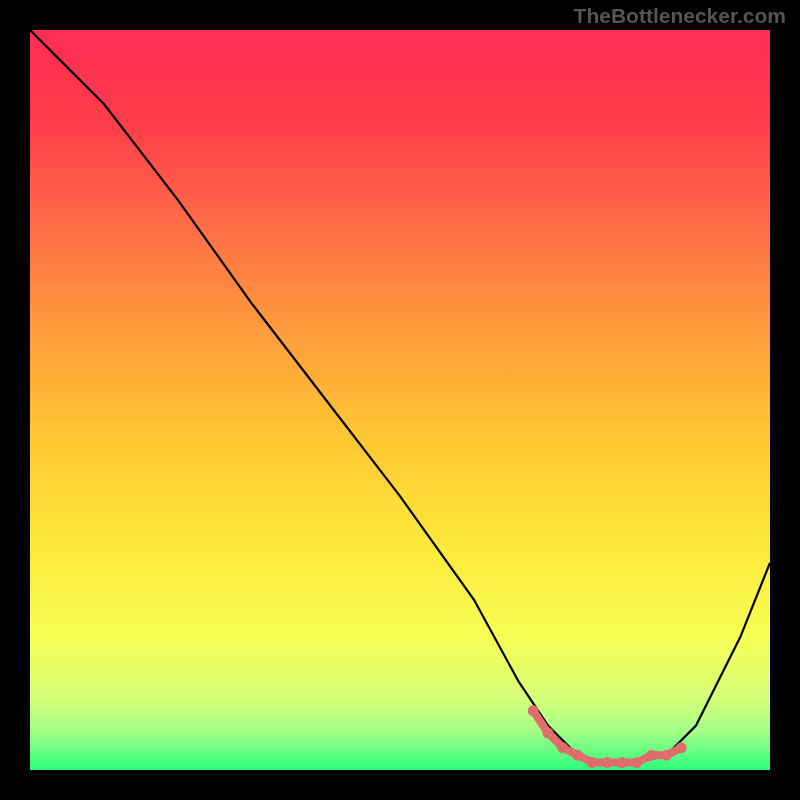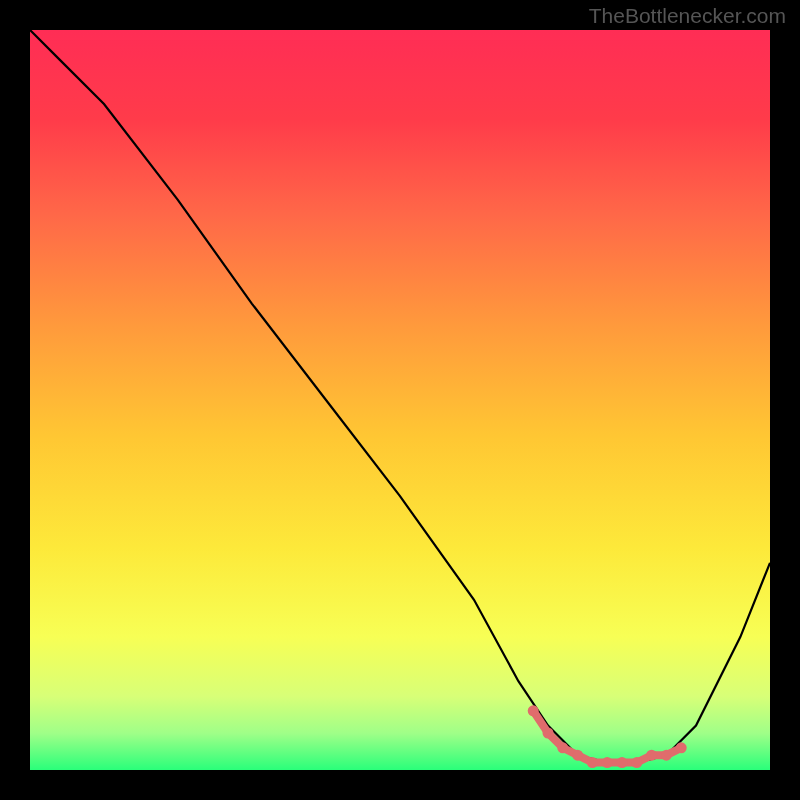--- a/index.html
+++ b/index.html
@@ -10,21 +10,21 @@
     height: 800px;
     font-family: Arial, sans-serif;
     position: relative;
   }
   .watermark {
     position: absolute;
     top: 4px;
     right: 14px;
     color: #555;
     font-size: 21px;
-    font-weight: 400;
+    font-weight: 700;
     z-index: 10;
   }
   .chart-wrap {
     position: absolute;
     left: 30px;
     top: 30px;
     width: 740px;
     height: 740px;
   }
   svg { display: block; }

